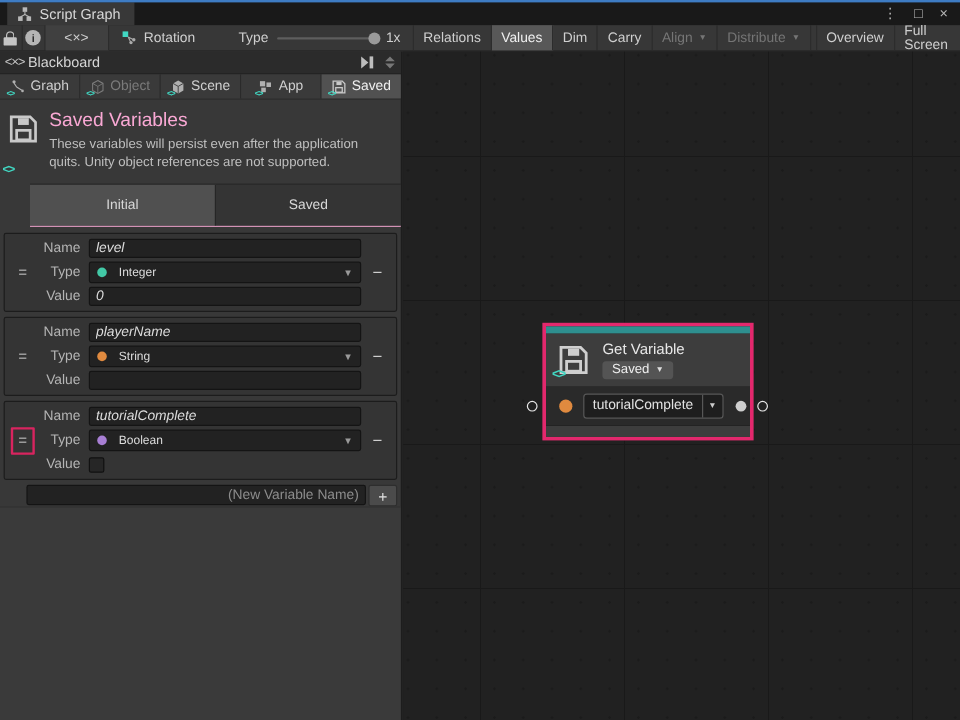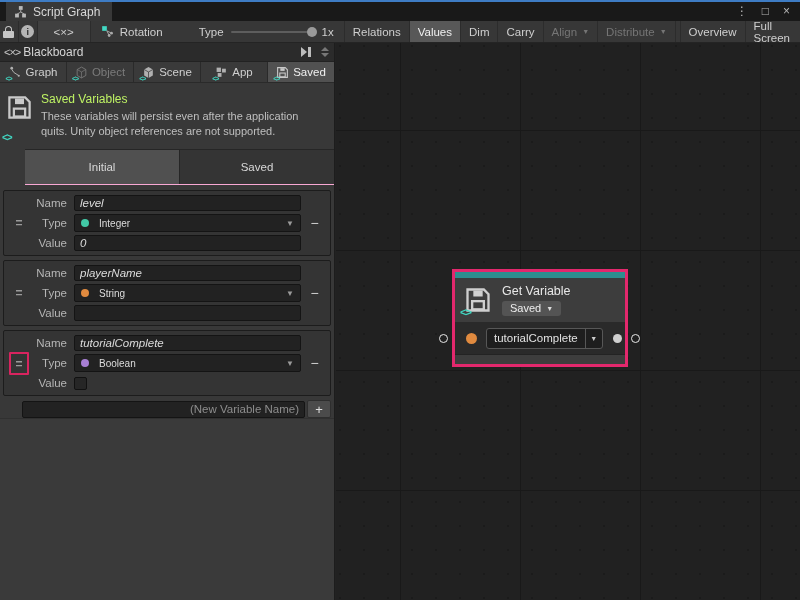--- a/index.html
+++ b/index.html
@@ -50,21 +50,21 @@
   .scroll-arrows .down { width:0; height:0; border-top:4px solid #777; border-left:4px solid transparent; border-right:4px solid transparent; }
 
   .bb-tabs { height:21px; display:flex; border-bottom:1px solid #2a2a2a; }
   .bb-tab { flex:1; display:flex; align-items:center; justify-content:center; gap:4px; font-size:11.5px; color:#cfcfcf; background:#3a3a3a; border-right:1px solid #2a2a2a; }
   .bb-tab:last-child { border-right:none; }
   .bb-tab.active { background:#515151; color:#f0f0f0; }
   .bb-tab.disabled { color:#7b7b7b; }
 
   .bb-info { display:flex; padding:9px 8px 10px 6px; }
   .bb-info .txt { margin-left:8px; width:262px; }
-  .bb-info .title { font-size:12px; color:#bef264; margin-bottom:3px; }
+  .bb-info .title { font-size:16px; color:#f9a8d4; margin-bottom:3px; }
   .bb-info .desc { font-size:11px; color:#bfbfbf; line-height:1.38; }
 
   .subtabs { height:36px; display:flex; border-top:1px solid #262626; border-bottom:1px solid #f9a8d4;margin-left:25px; }
   .subtab { flex:1; display:flex; align-items:center; justify-content:center; font-size:11.5px; color:#d8d8d8; background:#343434; border-right:1px solid #262626; }
   .subtab:last-child { border-right:none; }
   .subtab.active { background:#505050; }
 
   .vars { padding-top:3px; }
   .vgroup { margin:2px 3px 4px 3px; border:1px solid #1c1c1c; border-radius:2px; background:#343434; padding:2px; }
   .vrow { display:flex; align-items:center; height:20px; }
@@ -72,21 +72,21 @@
   .drag-handle { color:#9a9a9a; font-weight:bold; font-size:12px; line-height:1; }
   .handle-highlight { border:2.5px solid #d8245f; padding:0 4px 1px 4px; border-radius:1px; }
   .vcell-label { width:42px; text-align:right; padding-right:7px; font-size:11.5px; color:#b5b5b5; }
   .vinput { flex:1; height:16px; background:#222; border:1px solid #141414; border-radius:2px; color:#dcdcdc; font-size:11.5px; font-family:"Liberation Sans",sans-serif; padding:0 5px; outline:none;font-style:italic; }
   .type-dd { flex:1; height:18px; background:#222; border:1px solid #141414; border-radius:2px; display:flex; align-items:center; padding:0 6px; }
   .type-dot { width:8px; height:8px; border-radius:50%; margin-right:10px; }
   .type-name { font-size:10px; color:#dcdcdc; }
   .type-dd .dd-arrow { margin-left:auto; color:#9a9a9a; font-size:8px; }
   .vcell-minus { width:27px; display:flex; align-items:center; justify-content:center; color:#cfcfcf; font-size:14px; }
   .checkbox { width:13px; height:13px; background:#262626; border:1px solid #111; border-radius:2px; }
-  .newvar-row { display:flex; align-items:center; margin:3px 3px 0 3px;padding-left:19px; }
+  .newvar-row { display:flex; align-items:flex-start; margin:3px 3px 0 3px;padding-left:19px; }
   .newvar-input { flex:1; height:17px; background:#222; border:1px solid #141414; border-radius:2px; text-align:right; font-size:11.5px; color:#dcdcdc; padding:0 5px; outline:none; font-family:"Liberation Sans",sans-serif; }
   .newvar-input::placeholder { color:#8d8d8d; opacity:1; }
   .plus-btn { width:24px; height:18px; margin-left:2px; background:#4b4b4b; border:1px solid #2e2e2e; border-radius:2px; display:flex; align-items:center; justify-content:center; color:#e0e0e0; font-size:13px; }
   .bb-fill { flex:1; background:#3a3a3a; border-top:1px solid #303030; }
 
   
   .canvas { position:absolute; top:43px; left:336px; width:464px; height:557px;
     background-color:#212121;
     background-image:
       linear-gradient(#191919 1px, transparent 1px),

